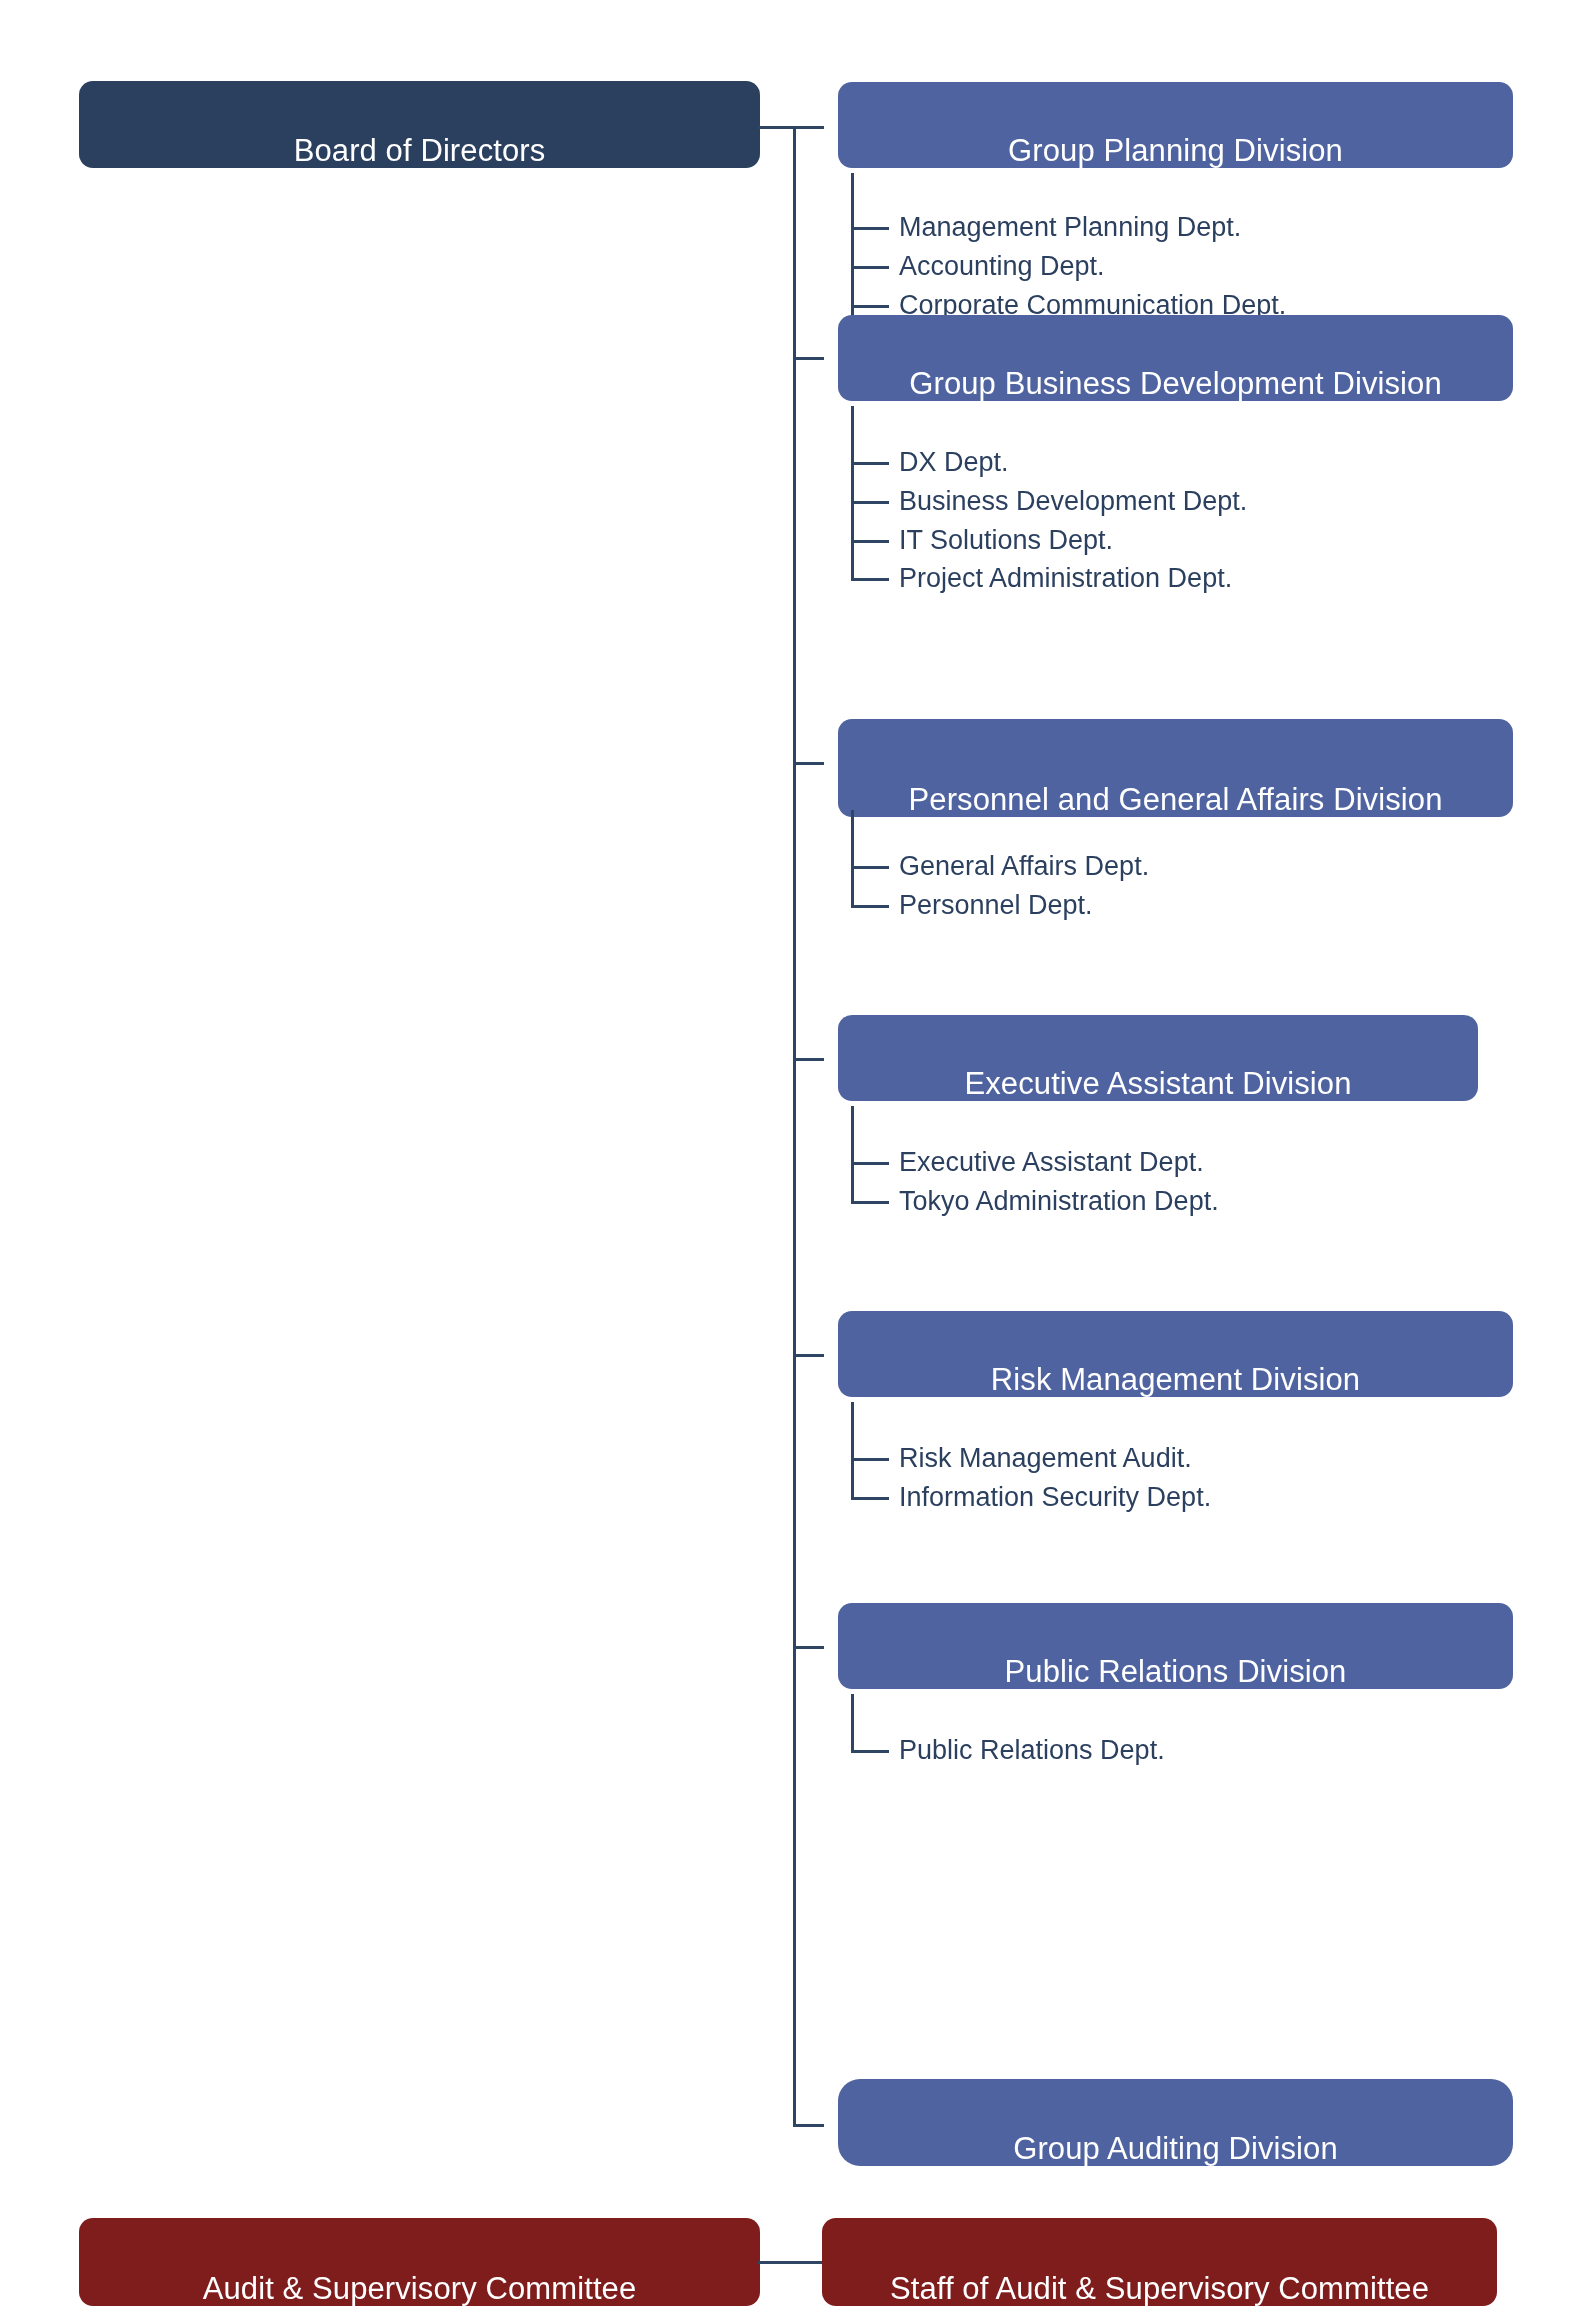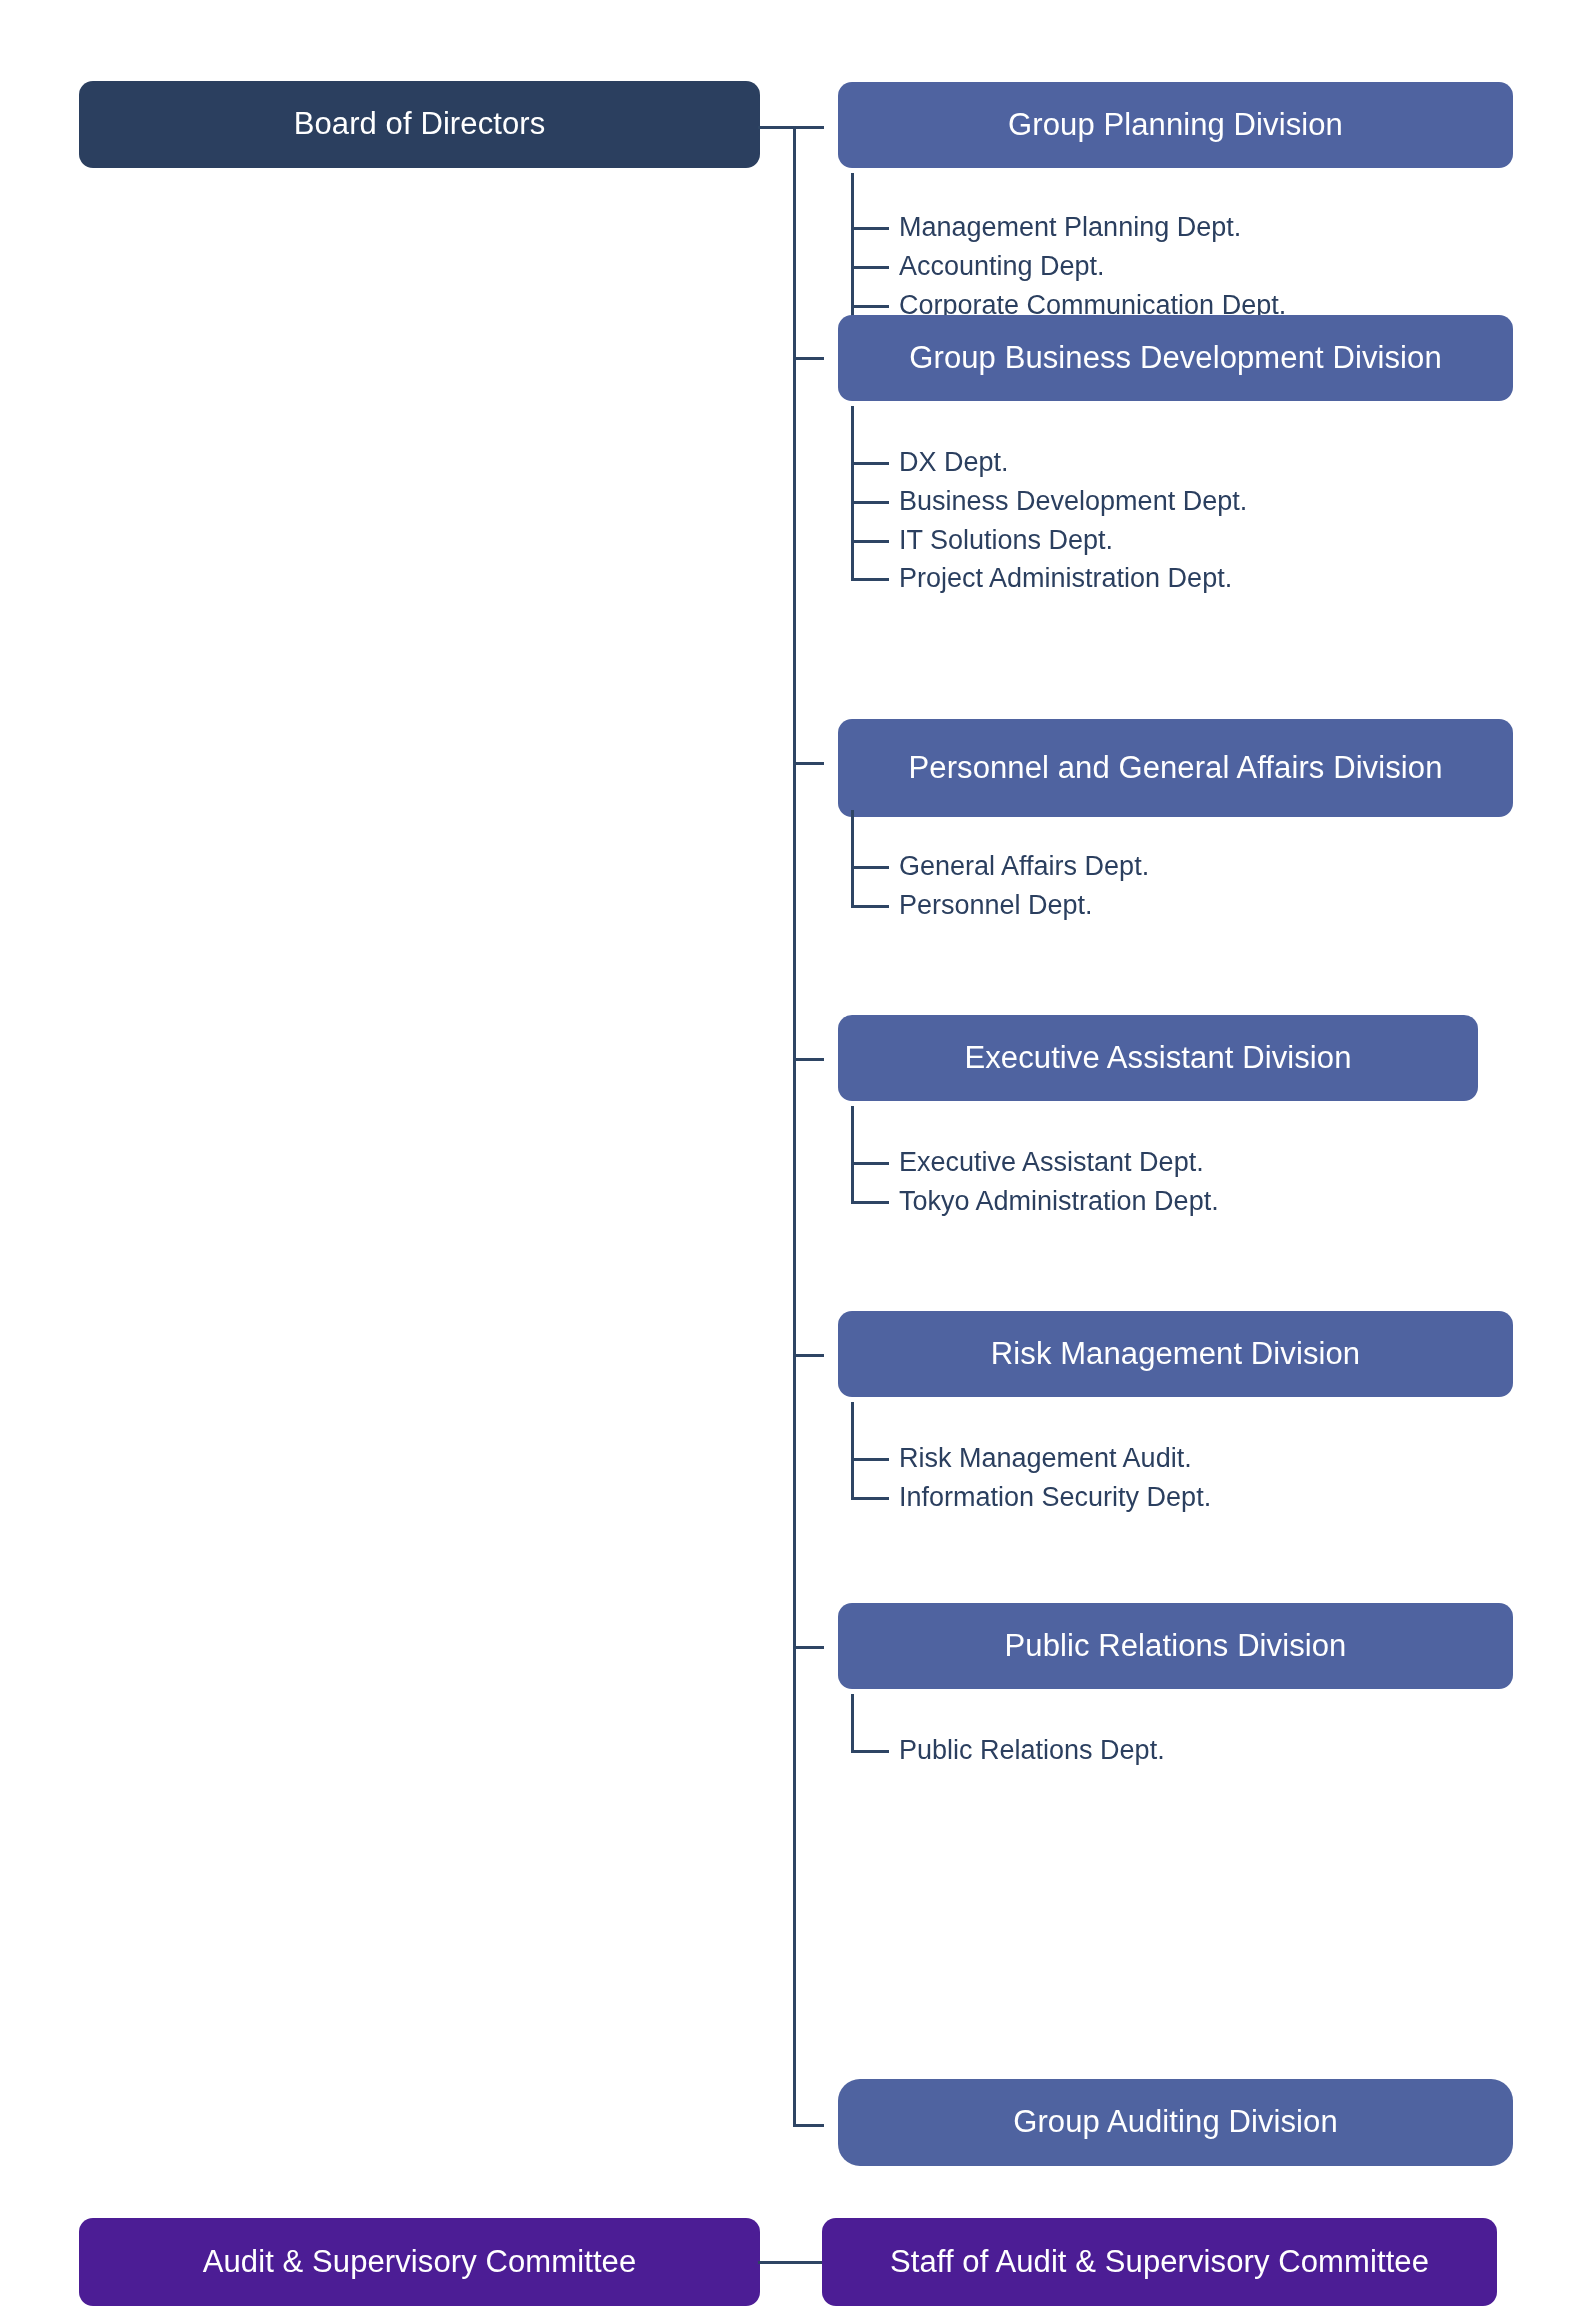--- a/index.html
+++ b/index.html
@@ -17,39 +17,39 @@
     height: 2315px;
     background: #ffffff;
     overflow: hidden;
   }
 
   
   .node-box {
     position: absolute;
     border-radius: 14px;
     display: flex;
-    align-items: center;
+    align-items: flex-end;
     justify-content: center;
     box-sizing: border-box;
     color: #ffffff;
     font-size: 31px;
     line-height: 1.1;
     letter-spacing: 0.1px;
     padding: 0 10px;
     white-space: nowrap;
   }
   .node-box.root {
     background: #2b3f5f;
   }
   .node-box.division {
     background: #4f63a0;
     margin-left: 16px;
   }
   .node-box.committee {
-    background: #4c1d95;
+    background: #7f1d1d;
   }
 
   
   .conn {
     position: absolute;
     background: #2e4564;
   }
   .conn.h { height: 3px; }
   .conn.v { width: 3px; }
 

